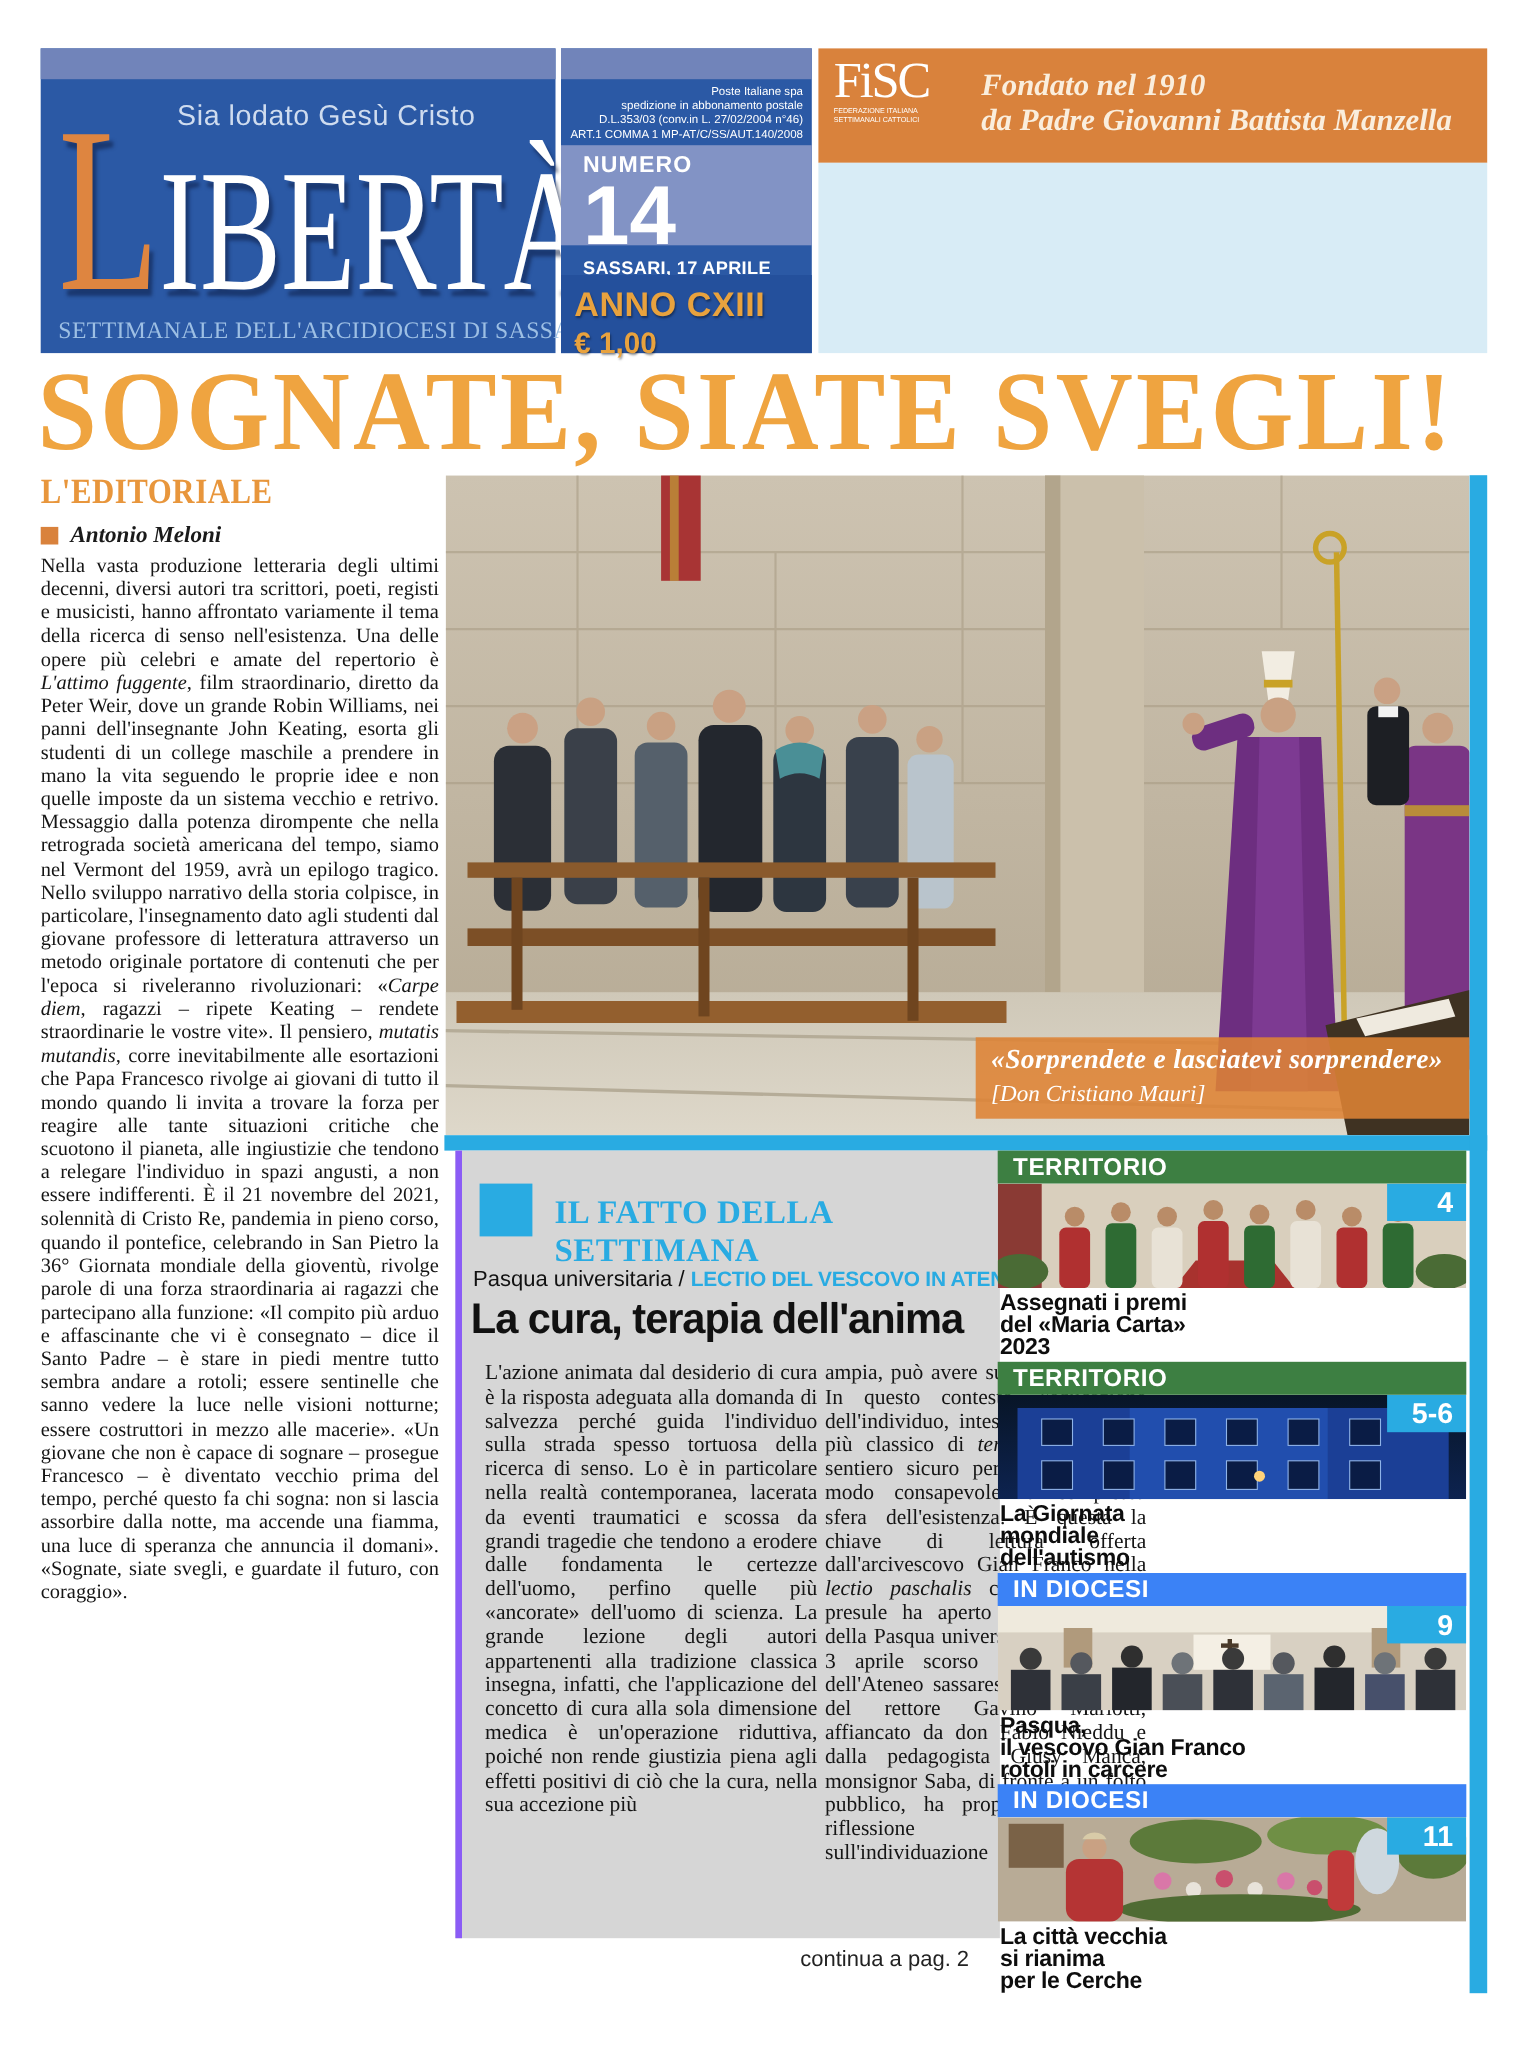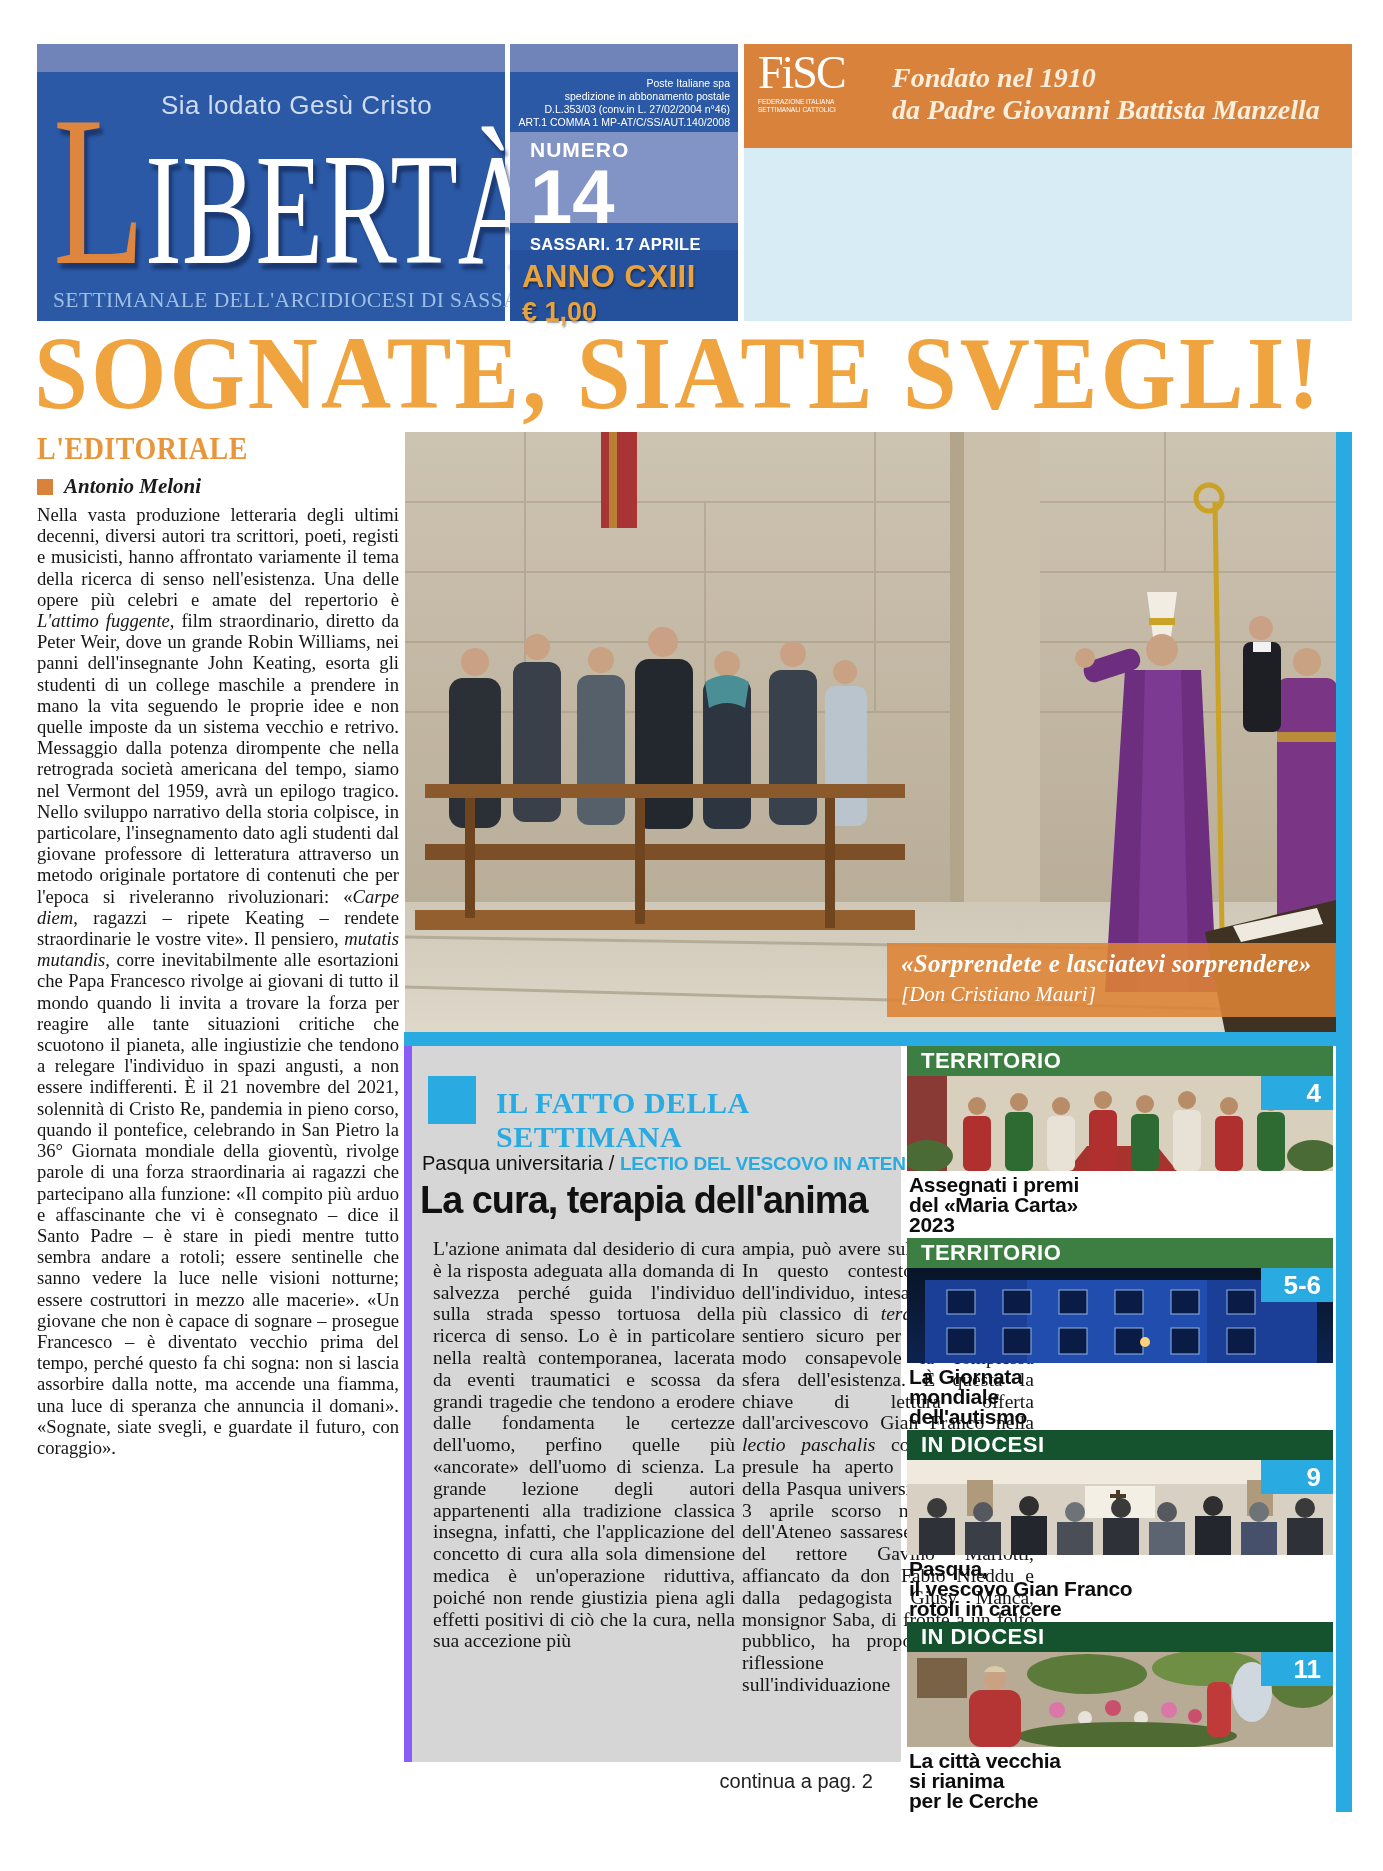--- a/index.html
+++ b/index.html
@@ -60,22 +60,22 @@
   .photo{left:405px;top:432px;width:931px;height:600px;overflow:hidden;}
   .photo svg{display:block;width:100%;height:100%;}
   .caption{position:absolute;left:482px;right:0;top:511px;height:74px;
            background:rgba(222,131,52,0.88);color:#fff;padding:7px 0 0 14px;box-sizing:border-box;}
   .caption-l1{font-size:25px;font-weight:bold;font-style:italic;letter-spacing:0.3px;}
   .caption-l2{font-size:21px;font-style:italic;margin-top:4px;}
   .strip-v{left:1336px;top:432px;width:16px;height:1380px;background:#29abe2;}
   .strip-h{left:404px;top:1032px;width:948px;height:14px;background:#29abe2;}
 
   
-  .feature-box{left:404px;top:1046px;width:489px;height:716px;background:#d6d6d6;
-               border-left:8px solid #8b5cf6;}
+  .feature-box{left:414px;top:1046px;width:489px;height:716px;background:#d6d6d6;
+               border-left:6px solid #8b5cf6;}
   .feature-square{position:absolute;left:16px;top:30px;width:48px;height:48px;background:#29abe2;}
   .feature-heading{position:absolute;left:84px;top:40px;color:#29abe2;font-weight:bold;
                    font-size:30px;letter-spacing:0.5px;}
   .kicker{position:absolute;left:10px;top:106px;font-family:"Liberation Sans",sans-serif;
           font-size:20px;color:#111;white-space:nowrap;}
   .kicker .hl{color:#29abe2;font-weight:bold;font-size:19px;letter-spacing:-0.2px;}
   .feature-title{position:absolute;left:8px;top:132px;font-family:"Liberation Sans",sans-serif;
                  font-weight:bold;font-size:39px;color:#111;letter-spacing:-1px;
                  transform:scaleX(0.97);transform-origin:left top;}
   .fcol{position:absolute;top:192px;font-size:19.6px;line-height:21.8px;text-align:justify;color:#151515;}
@@ -83,21 +83,21 @@
   .fcol2{left:330px;width:292px;}
   .continua{position:absolute;right:28px;top:724px;font-family:"Liberation Sans",sans-serif;
             font-size:20px;color:#222;}
 
   
   .sidebar{left:907px;top:1046px;width:426px;height:770px;}
   .sb-bar{position:absolute;left:0;width:426px;height:30px;color:#fff;
           font-family:"Liberation Sans",sans-serif;font-weight:bold;font-size:22px;
           line-height:30px;padding-left:14px;box-sizing:border-box;letter-spacing:0.5px;}
   .sb-green{background:#3d7f42;}
-  .sb-red{background:#14532d;}
+  .sb-red{background:#3b82f6;}
   .sb-img{position:absolute;left:0;width:426px;height:95px;overflow:hidden;}
   .sb-img svg{display:block;width:100%;height:100%;}
   .sb-badge{position:absolute;right:0;width:72px;height:34px;background:#29abe2;color:#fff;
             font-family:"Liberation Sans",sans-serif;font-weight:bold;font-size:26px;
             line-height:34px;text-align:right;padding-right:12px;box-sizing:border-box;}
   .sb-title{position:absolute;left:2px;width:420px;font-family:"Liberation Sans",sans-serif;
             font-weight:bold;font-size:21px;line-height:20px;color:#0d0d0d;letter-spacing:-0.3px;}
   .ital{font-style:italic;}
 </style>
 </head>

